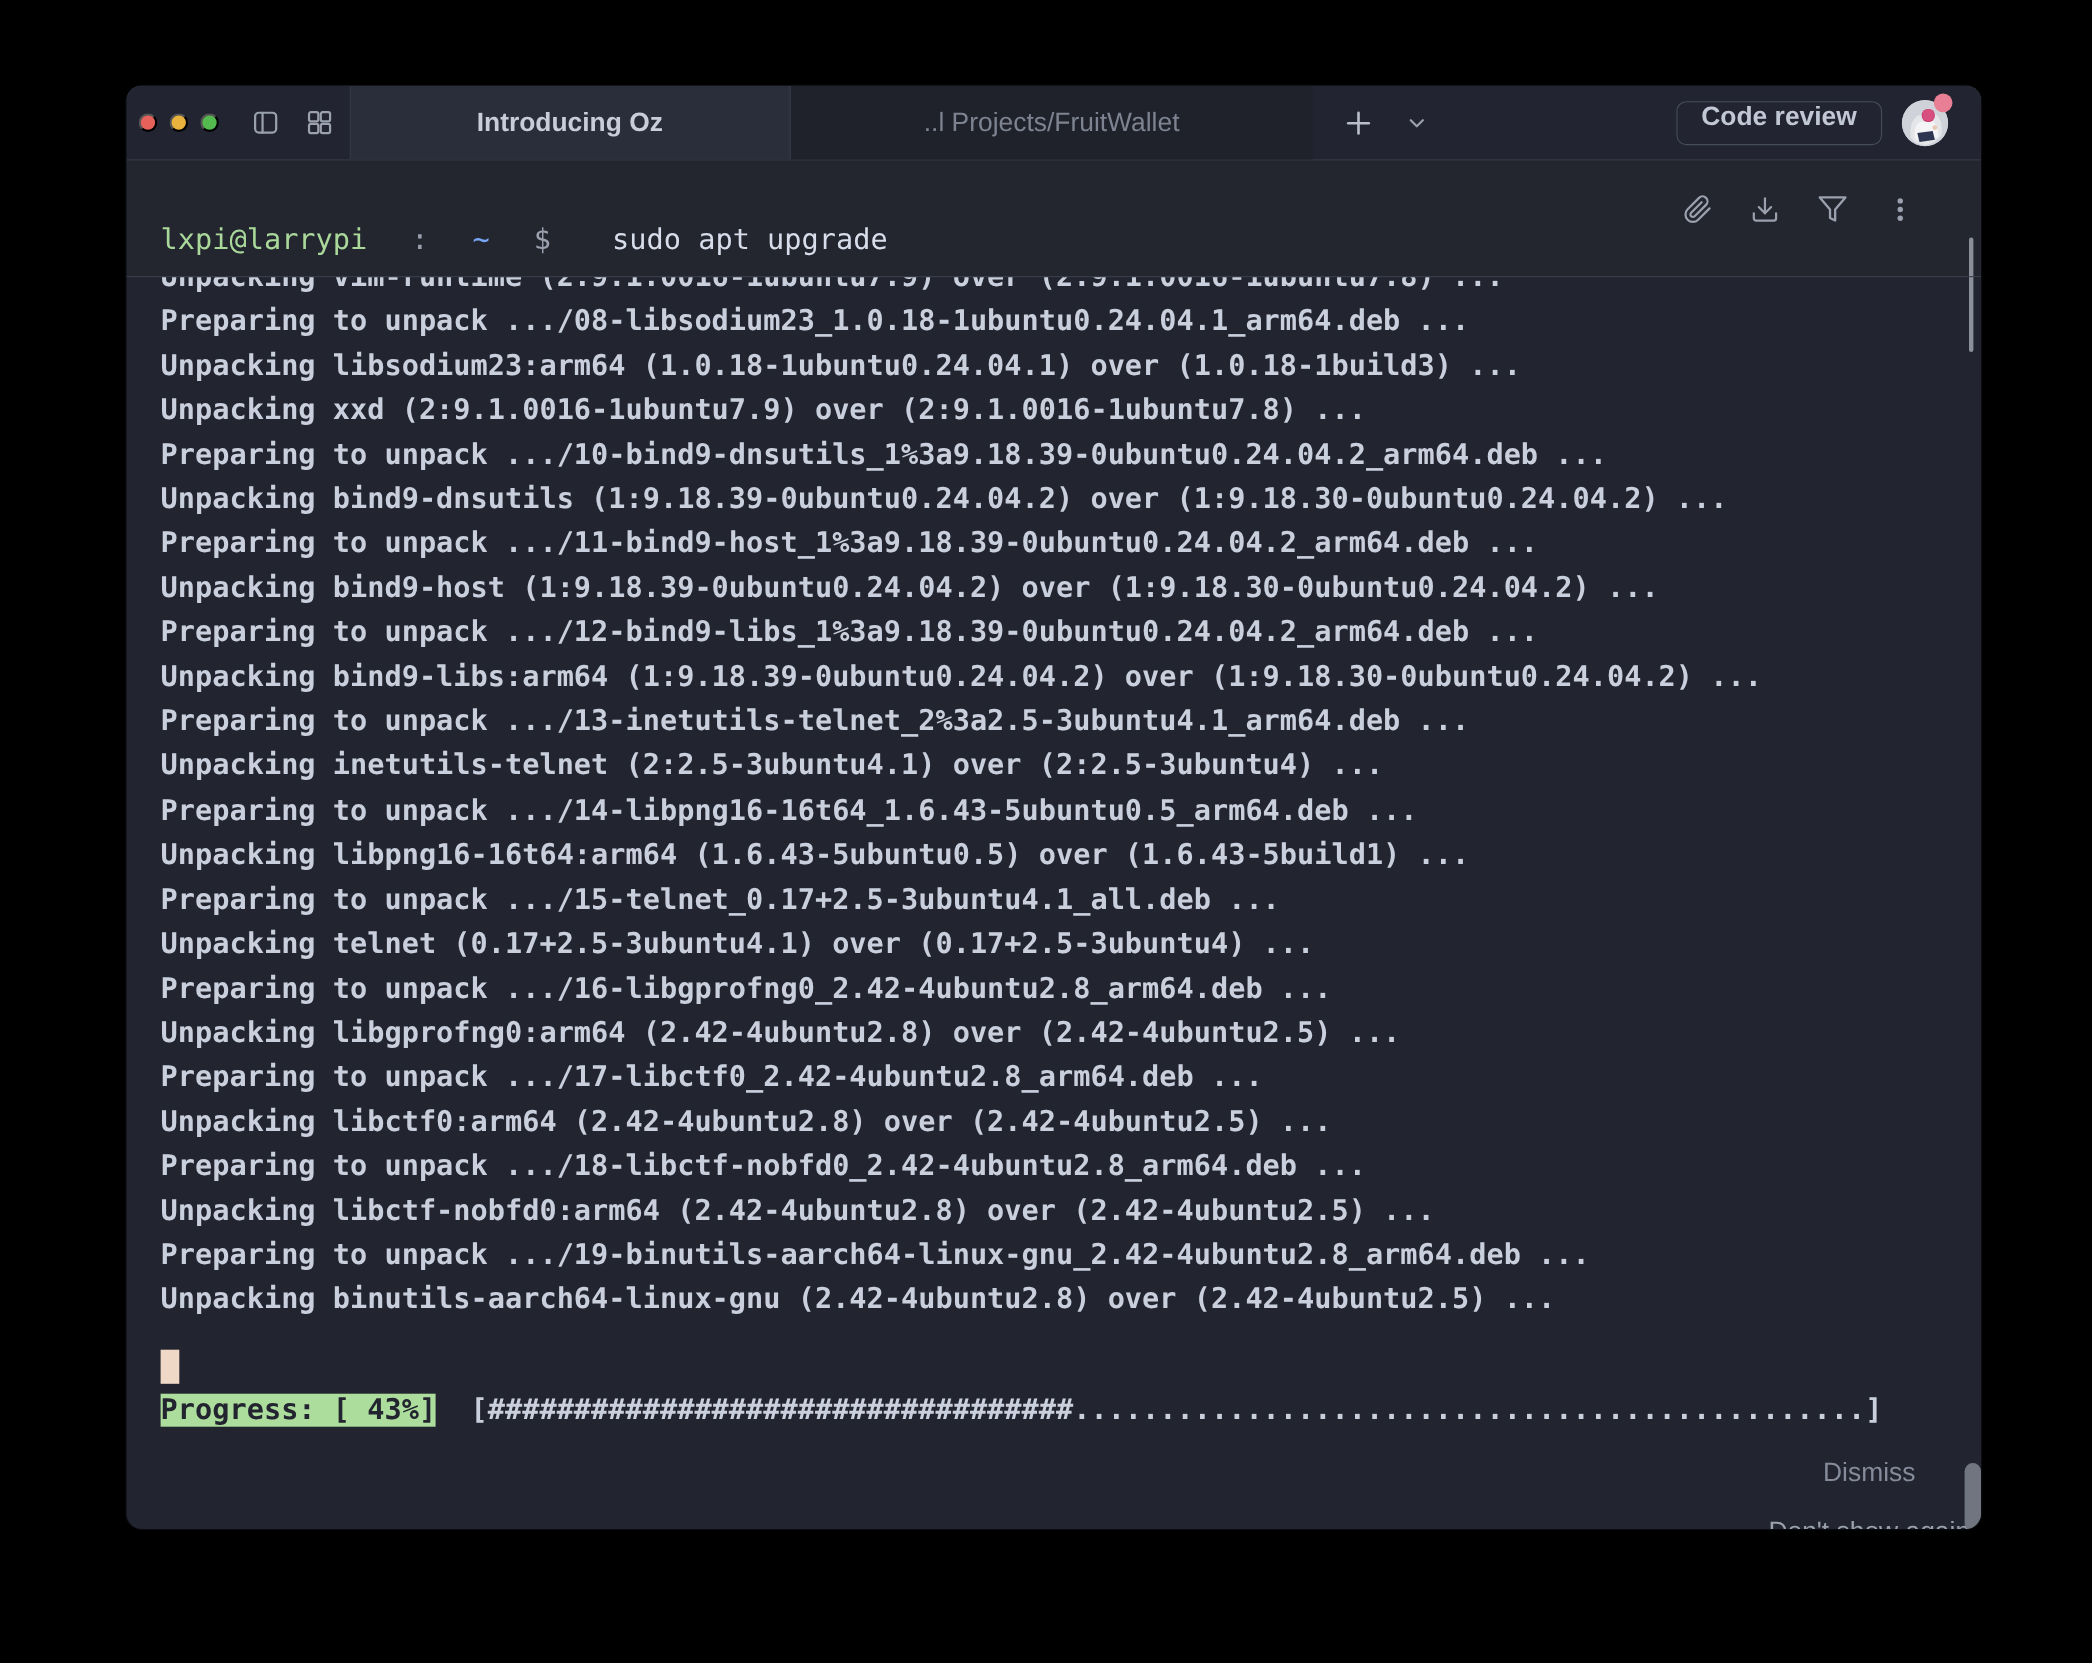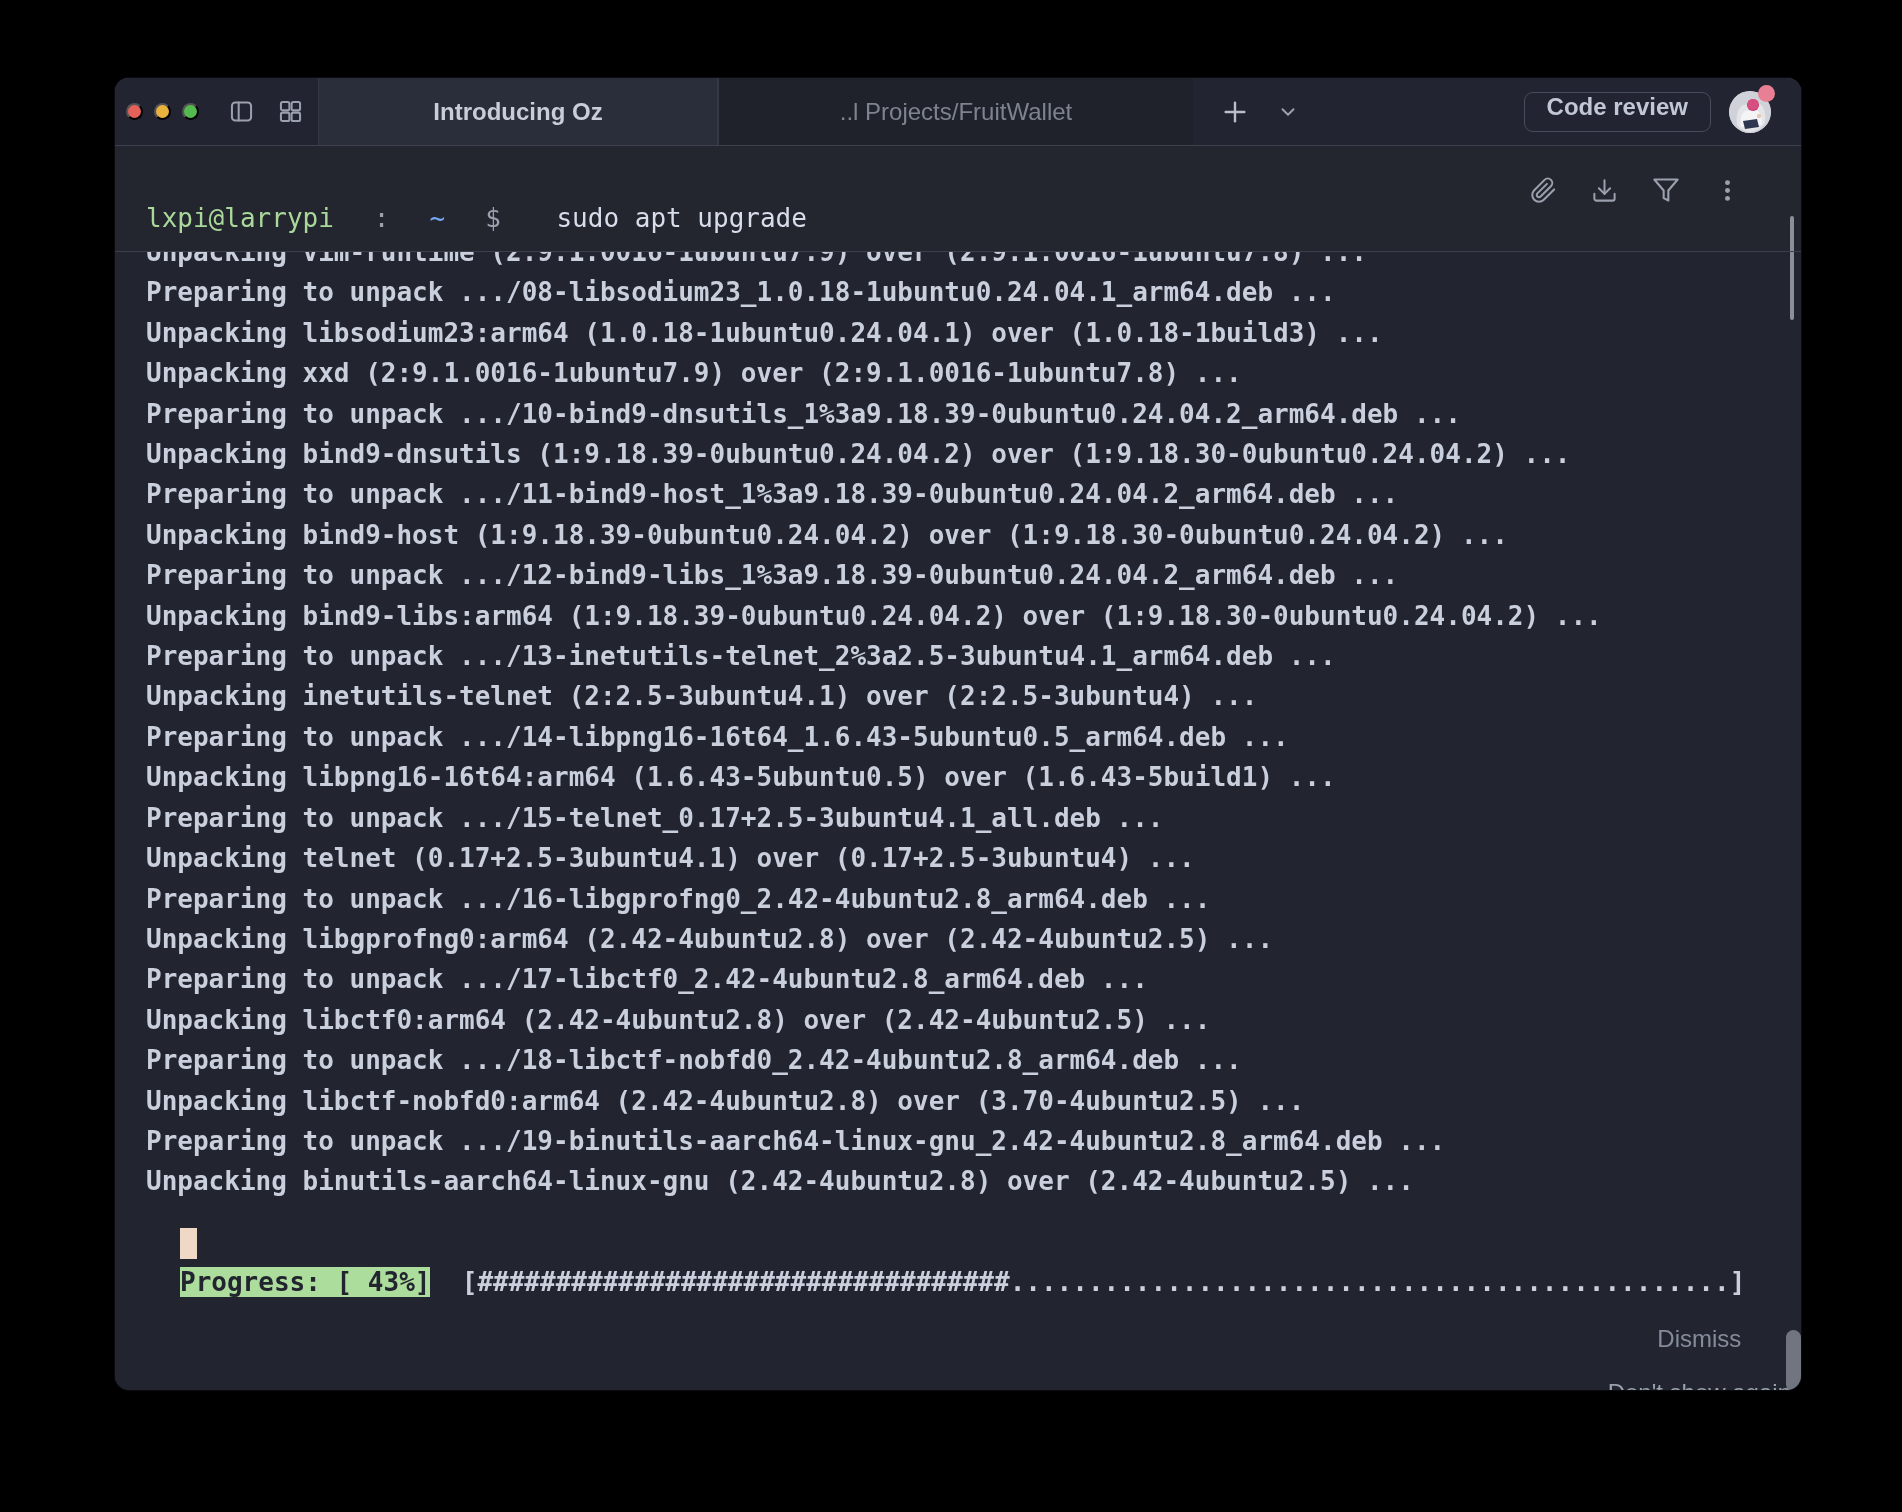--- a/index.html
+++ b/index.html
@@ -232,27 +232,27 @@
       <div class="term-line">Preparing to unpack .../16-libgprofng0_2.42-4ubuntu2.8_arm64.deb ...</div>
 
       <div class="term-line">Unpacking libgprofng0:arm64 (2.42-4ubuntu2.8) over (2.42-4ubuntu2.5) ...</div>
 
       <div class="term-line">Preparing to unpack .../17-libctf0_2.42-4ubuntu2.8_arm64.deb ...</div>
 
       <div class="term-line">Unpacking libctf0:arm64 (2.42-4ubuntu2.8) over (2.42-4ubuntu2.5) ...</div>
 
       <div class="term-line">Preparing to unpack .../18-libctf-nobfd0_2.42-4ubuntu2.8_arm64.deb ...</div>
 
-      <div class="term-line">Unpacking libctf-nobfd0:arm64 (2.42-4ubuntu2.8) over (3.70-4ubuntu2.5) ...</div>
+      <div class="term-line">Unpacking libctf-nobfd0:arm64 (2.42-4ubuntu2.8) over (2.42-4ubuntu2.5) ...</div>
 
       <div class="term-line">Preparing to unpack .../19-binutils-aarch64-linux-gnu_2.42-4ubuntu2.8_arm64.deb ...</div>
 
       <div class="term-line">Unpacking binutils-aarch64-linux-gnu (2.42-4ubuntu2.8) over (2.42-4ubuntu2.5) ...</div>
     </div>
-  <div class="term-output" style="top:1164px;height:82px;overflow:visible;margin-left:34px;">
+  <div class="term-output" style="top:1164px;height:82px;overflow:visible;">
     <div class="term-line"><span class="cursor-block"></span></div>
     <div class="term-line"><span class="progress-hl">Progress: [ 43%]</span><span>  [##################################..............................................]</span></div>
   </div>
 
   <div class="footer-hint">⌘↵ to use agent</div>
   <div class="footer-right">
     <button class="footer-link dismiss">Dismiss</button>
     <button class="footer-link dontshow">Don't show again</button>
   </div>
   <span class="scroll-thumb"></span>

